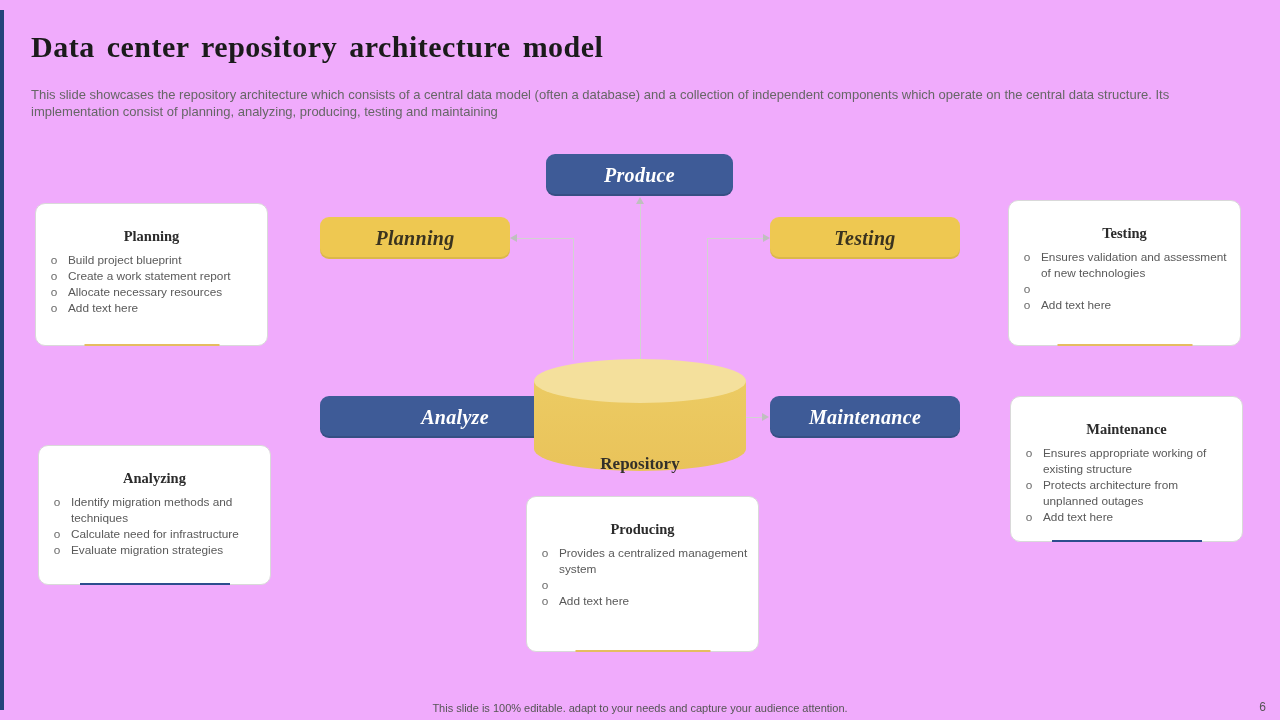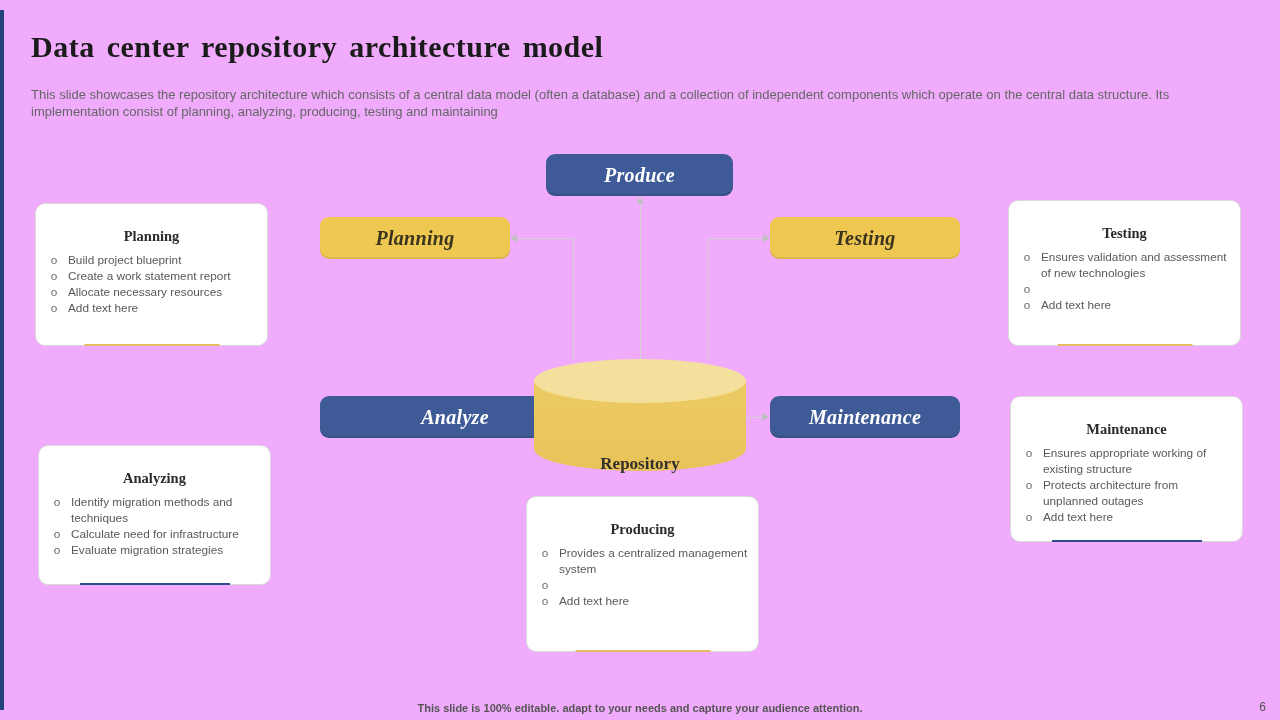--- a/index.html
+++ b/index.html
@@ -75,21 +75,21 @@
   }
   .card ul { list-style:none; margin:0; padding:0; }
   .card li { display:flex; font-size:11.8px; line-height:16px; color:#595959; }
   .card li .mk { width:16px; flex:0 0 16px; text-align:center; margin-right:6px; color:#6b6b6b; }
   .accent { position:absolute; bottom:-1px; left:50%; transform:translateX(-50%); height:2px; }
   .accent-yellow { background:#e5bd60; width:135px; }
   .accent-navy   { background:#2d4d8e; width:150px; }
   
   .footer {
     position:absolute; left:0; bottom:6px; width:1280px; text-align:center;
-    font-size:11px; color:#555;font-weight:bold;
+    font-size:11px; color:#555;
   }
   .page-num { position:absolute; right:14px; bottom:6px; font-size:12px; color:#555; }
 </style>
 </head>
 <body>
 
 <div class="slide">
 
   <div class="left-accent-bar"></div>
 

